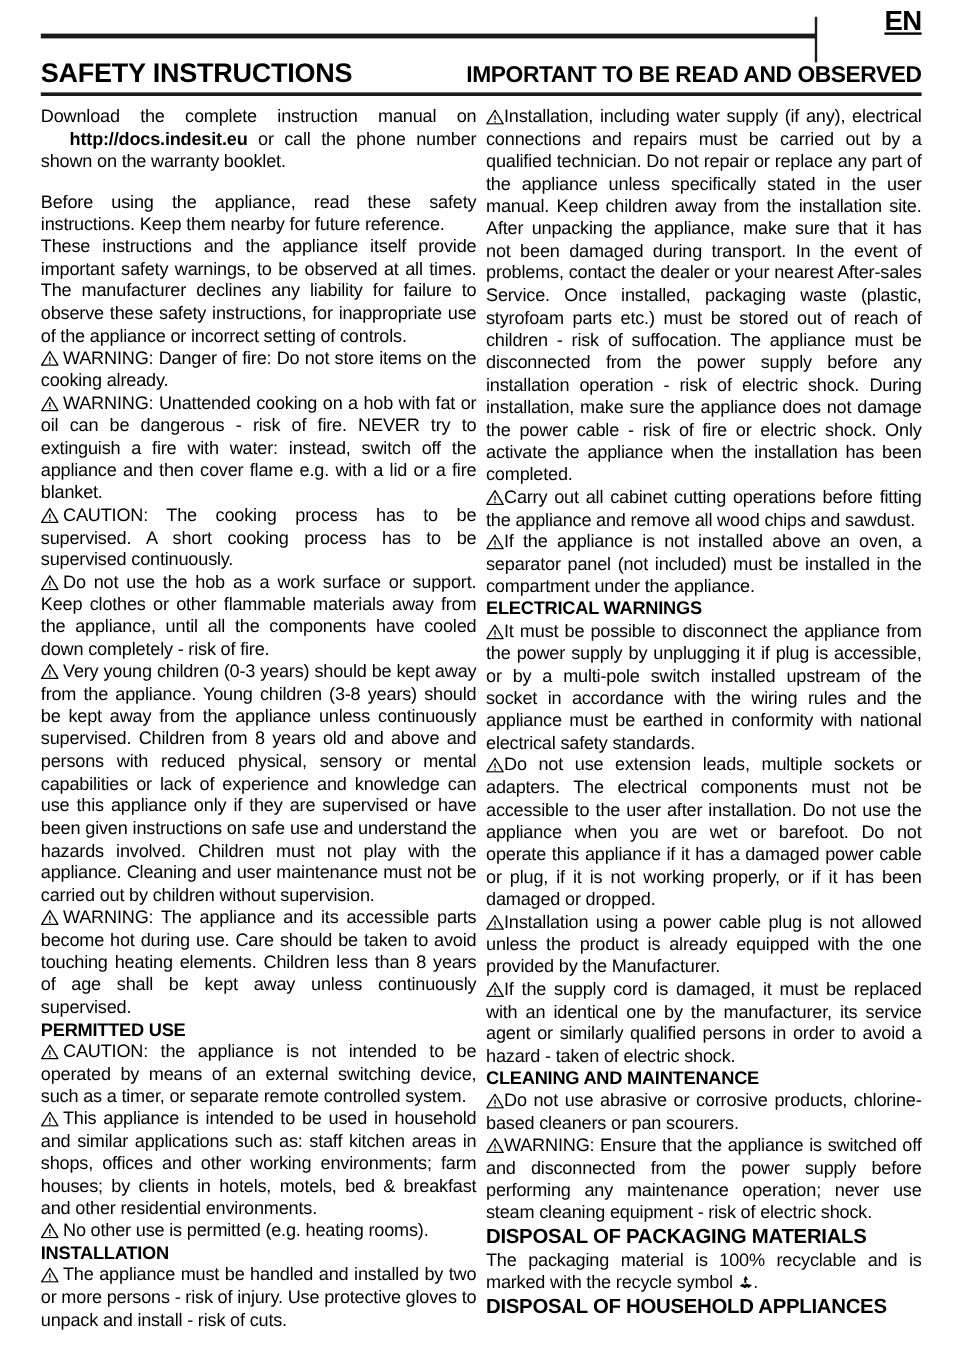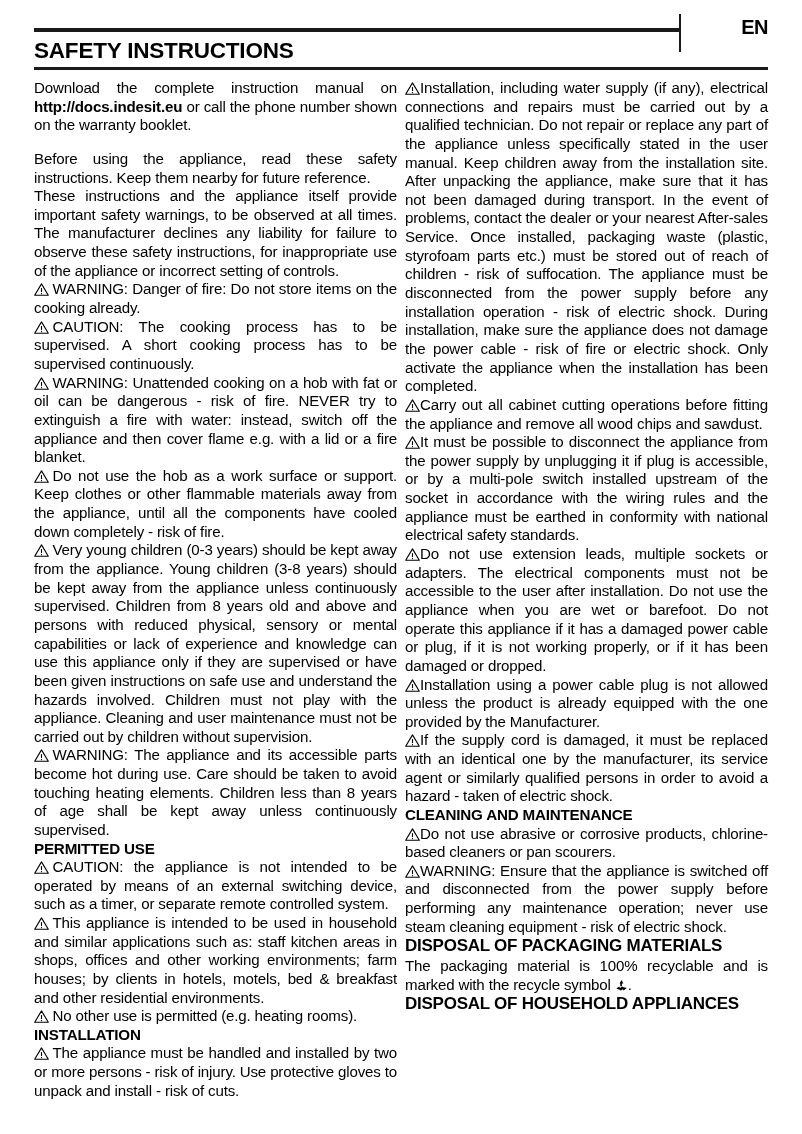--- a/index.html
+++ b/index.html
@@ -39,31 +39,32 @@
     position: absolute;
     right: -1px;
     top: -14px;
     width: 2px;
     height: 38px;
     background: #1a1a1a;
   }
   .lang-badge {
     position: absolute;
     right: 0;
-    top: 17px;
-    font-size: 20px;
+    top: 6px;
+    font-size: 23px;
     font-weight: bold;
     letter-spacing: -0.5px;
     line-height: 1;
+    text-decoration: underline;
   }
   .header-titles {
     display: flex;
     justify-content: space-between;
     align-items: baseline;
-    margin-top: 6px;
+    margin-top: 16px;
     padding-bottom: 3px;
     border-bottom: 3px solid #1a1a1a;
     gap: 11px;
   }
   .title-main {
     font-size: 22.5px;
     font-weight: bold;
     letter-spacing: -0.2px;
     white-space: nowrap;
   }
@@ -139,32 +140,33 @@
   .warn.spaced { margin-right: 3.5px; }
 
   .recycle {
     display: inline-block;
     width: 13px;
     height: 13px;
     vertical-align: -2px;
   }
   .recycle svg { display: block; width: 13px; height: 13px; }
 
-  b, strong { font-weight: bold; }
+  b, strong { font-weight: bold; margin-left: 24px; }
 </style>
 </head>
 <body>
 
 <div class="page">
 
   <div class="header">
     <div class="header-rule-top"></div>
     <div class="lang-badge">EN</div>
     <div class="header-titles">
       <div class="title-main">SAFETY INSTRUCTIONS</div>
+      <div class="title-sub">IMPORTANT TO BE READ AND OBSERVED</div>
     </div>
   </div>
 
   <div class="columns">
 
     <div class="col col-left">
 
       <p class="last-line-left"><span>Download the complete instruction manual on </span><b>http://docs.indesit.eu</b><span> or call the phone number shown on the warranty booklet.</span></p>
 
       <div class="para-gap"></div>
@@ -177,32 +179,32 @@
       <p class="last-line-left"><span class="warn spaced"><svg viewBox="0 0 15 13">
               <path d="M7.5 0.9 L14.3 12.3 L0.7 12.3 Z" fill="none" stroke="#000" stroke-width="1.1" stroke-linejoin="round"></path>
               <rect x="6.95" y="5.1" width="1.1" height="4" fill="#000"></rect>
               <rect x="6.95" y="10.1" width="1.1" height="1.1" fill="#000"></rect>
             </svg></span><span>WARNING: Danger of fire: Do not store items on the cooking already.</span></p>
 
       <p class="last-line-left"><span class="warn spaced"><svg viewBox="0 0 15 13">
               <path d="M7.5 0.9 L14.3 12.3 L0.7 12.3 Z" fill="none" stroke="#000" stroke-width="1.1" stroke-linejoin="round"></path>
               <rect x="6.95" y="5.1" width="1.1" height="4" fill="#000"></rect>
               <rect x="6.95" y="10.1" width="1.1" height="1.1" fill="#000"></rect>
+            </svg></span><span>WARNING: Unattended cooking on a hob with fat or oil can be dangerous - risk of fire. NEVER try to extinguish a fire with water: instead, switch off the appliance and then cover flame e.g. with a lid or a fire blanket.</span></p>
+
+      <p class="last-line-left"><span class="warn spaced"><svg viewBox="0 0 15 13">
+              <path d="M7.5 0.9 L14.3 12.3 L0.7 12.3 Z" fill="none" stroke="#000" stroke-width="1.1" stroke-linejoin="round"></path>
+              <rect x="6.95" y="5.1" width="1.1" height="4" fill="#000"></rect>
+              <rect x="6.95" y="10.1" width="1.1" height="1.1" fill="#000"></rect>
             </svg></span><span>CAUTION: The cooking process has to be supervised. A short cooking process has to be supervised continuously.</span></p>
 
       <p class="last-line-left"><span class="warn spaced"><svg viewBox="0 0 15 13">
               <path d="M7.5 0.9 L14.3 12.3 L0.7 12.3 Z" fill="none" stroke="#000" stroke-width="1.1" stroke-linejoin="round"></path>
               <rect x="6.95" y="5.1" width="1.1" height="4" fill="#000"></rect>
               <rect x="6.95" y="10.1" width="1.1" height="1.1" fill="#000"></rect>
-            </svg></span><span>WARNING: Unattended cooking on a hob with fat or oil can be dangerous - risk of fire. NEVER try to extinguish a fire with water: instead, switch off the appliance and then cover flame e.g. with a lid or a fire blanket.</span></p>
-
-      <p class="last-line-left"><span class="warn spaced"><svg viewBox="0 0 15 13">
-              <path d="M7.5 0.9 L14.3 12.3 L0.7 12.3 Z" fill="none" stroke="#000" stroke-width="1.1" stroke-linejoin="round"></path>
-              <rect x="6.95" y="5.1" width="1.1" height="4" fill="#000"></rect>
-              <rect x="6.95" y="10.1" width="1.1" height="1.1" fill="#000"></rect>
             </svg></span><span>Do not use the hob as a work surface or support. Keep clothes or other flammable materials away from the appliance, until all the components have cooled down completely - risk of fire.</span></p>
 
       <p class="last-line-left"><span class="warn spaced"><svg viewBox="0 0 15 13">
               <path d="M7.5 0.9 L14.3 12.3 L0.7 12.3 Z" fill="none" stroke="#000" stroke-width="1.1" stroke-linejoin="round"></path>
               <rect x="6.95" y="5.1" width="1.1" height="4" fill="#000"></rect>
               <rect x="6.95" y="10.1" width="1.1" height="1.1" fill="#000"></rect>
             </svg></span><span>Very young children (0-3 years) should be kept away from the appliance. Young children (3-8 years) should be kept away from the appliance unless continuously supervised. Children from 8  years old and above and persons with reduced physical, sensory or mental capabilities or lack of experience and knowledge can use this appliance only if they are supervised or have been given instructions on safe use and understand the hazards involved. Children must not play with the appliance. Cleaning and user maintenance must not be carried out by children without supervision.</span></p>
 
       <p class="last-line-left"><span class="warn spaced"><svg viewBox="0 0 15 13">
               <path d="M7.5 0.9 L14.3 12.3 L0.7 12.3 Z" fill="none" stroke="#000" stroke-width="1.1" stroke-linejoin="round"></path>
@@ -248,21 +250,27 @@
               <rect x="6.95" y="5.1" width="1.1" height="4" fill="#000"></rect>
               <rect x="6.95" y="10.1" width="1.1" height="1.1" fill="#000"></rect>
             </svg></span><span>Installation, including water supply (if any), electrical connections and repairs must be carried out by a qualified technician. Do not repair or replace any part of the appliance unless specifically stated in the user manual. Keep children away from the installation site. After unpacking the appliance, make sure that it has not been damaged during transport. In the event of problems, contact the dealer or your nearest After-sales Service. Once installed, packaging waste (plastic, styrofoam parts etc.) must be stored out of reach of children - risk of suffocation. The appliance must be disconnected from the power supply before any installation operation - risk of electric shock. During installation, make sure the appliance does not damage the power cable - risk of fire or electric shock. Only activate the appliance when the installation has been completed.</span></p>
 
       <p class="last-line-left"><span class="warn tight"><svg viewBox="0 0 15 13">
               <path d="M7.5 0.9 L14.3 12.3 L0.7 12.3 Z" fill="none" stroke="#000" stroke-width="1.1" stroke-linejoin="round"></path>
               <rect x="6.95" y="5.1" width="1.1" height="4" fill="#000"></rect>
               <rect x="6.95" y="10.1" width="1.1" height="1.1" fill="#000"></rect>
             </svg></span><span>Carry out all cabinet cutting operations before fitting the appliance and remove all wood chips and sawdust.</span></p>
 
-
+      <p class="last-line-left"><span class="warn tight"><svg viewBox="0 0 15 13">
+              <path d="M7.5 0.9 L14.3 12.3 L0.7 12.3 Z" fill="none" stroke="#000" stroke-width="1.1" stroke-linejoin="round"></path>
+              <rect x="6.95" y="5.1" width="1.1" height="4" fill="#000"></rect>
+              <rect x="6.95" y="10.1" width="1.1" height="1.1" fill="#000"></rect>
+            </svg></span><span>If the appliance is not installed above an oven, a separator panel (not included) must be installed in the compartment under the appliance.</span></p>
+
+      <h3 class="section-head">ELECTRICAL WARNINGS</h3>
 
       <p class="last-line-left"><span class="warn tight"><svg viewBox="0 0 15 13">
               <path d="M7.5 0.9 L14.3 12.3 L0.7 12.3 Z" fill="none" stroke="#000" stroke-width="1.1" stroke-linejoin="round"></path>
               <rect x="6.95" y="5.1" width="1.1" height="4" fill="#000"></rect>
               <rect x="6.95" y="10.1" width="1.1" height="1.1" fill="#000"></rect>
             </svg></span><span>It must be possible to disconnect the appliance from the power supply by unplugging it if plug is accessible, or by a multi-pole switch installed upstream of the socket in accordance with the wiring rules and the appliance must be earthed in conformity with national electrical safety standards.</span></p>
 
       <p class="last-line-left"><span class="warn tight"><svg viewBox="0 0 15 13">
               <path d="M7.5 0.9 L14.3 12.3 L0.7 12.3 Z" fill="none" stroke="#000" stroke-width="1.1" stroke-linejoin="round"></path>
               <rect x="6.95" y="5.1" width="1.1" height="4" fill="#000"></rect>

